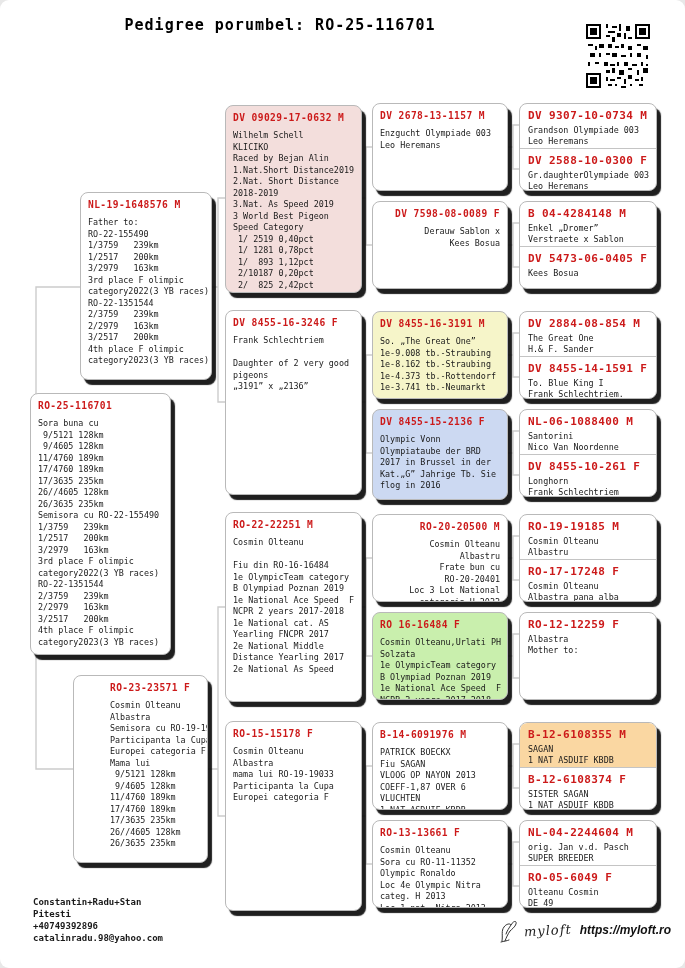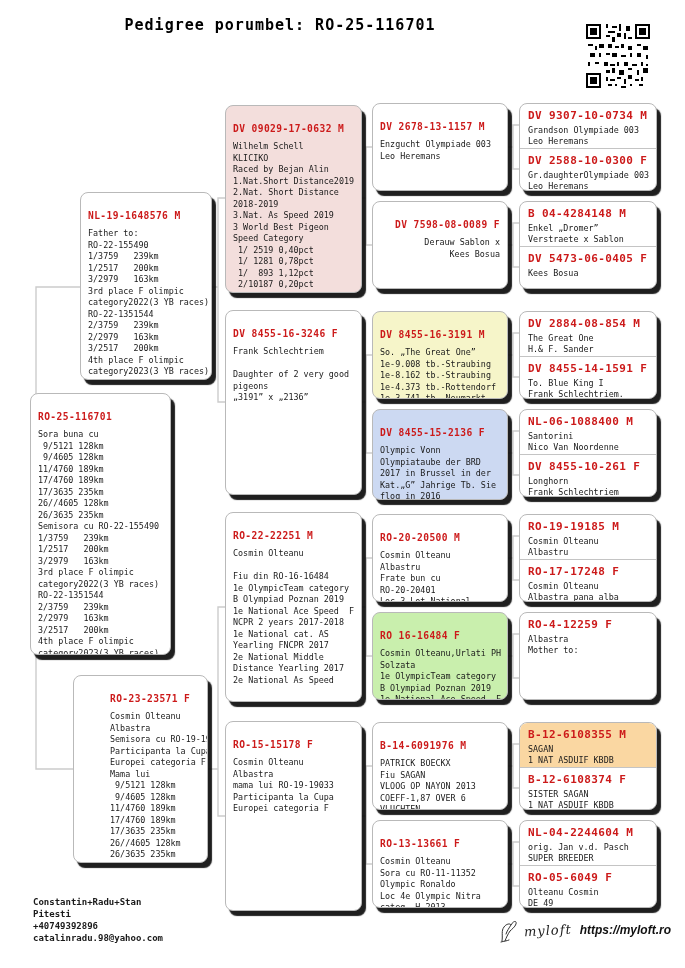--- a/index.html
+++ b/index.html
@@ -1,26 +1,26 @@
 <!DOCTYPE html>
 <html style="--title-red: #cc1a1a;"><head>
 <meta charset="utf-8">
 <style>
   html,body{margin:0;padding:0;background:#e8e8e8;}
   .page{position:relative;width:685px;height:968px;background:#ffffff;overflow:hidden;
-        font-family:"DejaVu Sans Mono",monospace;color:#1a1a1a;margin:0 auto;}
+        font-family:"DejaVu Sans Mono",monospace;color:#1a1a1a;margin:0 auto;border-radius:9px;}
   .connectors{position:absolute;left:0;top:0;z-index:0;}
   .page-title{position:absolute;left:0;top:16px;width:560px;text-align:center;
         font-size:15px;font-weight:bold;letter-spacing:1px;color:#000;margin:0;}
   .qr{position:absolute;left:582px;top:24px;width:72px;height:64px;}
   .box{position:absolute;z-index:2;background:#fff;border:1px solid #b9b9b9;border-radius:8px;
        box-shadow:4px 5px 1px rgba(12,12,12,0.92);padding:6px 7px 4px 7px;box-sizing:border-box;
        overflow:hidden;}
   .btitle{font-size:9.6px;font-weight:bold;color:var(--title-red,#cc1a1a);
-       letter-spacing:0.4px;margin:11px 0 7px 0;white-space:pre;}
+       letter-spacing:0.4px;margin:0 0 7px 0;white-space:pre;}
   .bbody{font-size:8.4px;line-height:11.5px;white-space:pre;}
   .group{padding:0;}
   .entry{height:44px;box-sizing:border-box;padding:5px 8px 0 8px;overflow:hidden;border-radius:7px 7px 0 0;}
   .entry + .entry{border-top:1px solid #c4c4c4;border-radius:0 0 7px 7px;}
   .entry .btitle{margin:0 0 3px 0;font-size:11px;}
   .entry .bbody{font-size:8.4px;line-height:11px;}
   .footer-contact{position:absolute;left:33px;top:896px;font-size:9px;font-weight:bold;
        line-height:12px;white-space:pre;z-index:2;}
   .brand{position:absolute;left:498px;top:910px;width:176px;height:40px;z-index:2;
        display:flex;align-items:center;gap:4px;}
@@ -242,21 +242,21 @@
 
   <div class="box" style="left: 372px; top: 409px; width: 136px; height: 91px; background: rgb(204, 217, 242);">
     <div class="btitle">DV 8455-15-2136 F</div>
     <div class="bbody">Olympic Vonn
 Olympiataube der BRD
 2017 in Brussel in der
 Kat.„G” Jahrige Tb. Sie
 flog in 2016</div>
   </div>
 
-  <div class="box" style="left:372px;top:514px;width:136px;height:88px;">
+  <div class="box" style="left:372px;top:514px;width:136px;height:88px;text-align:right;">
     <div class="btitle">RO-20-20500 M</div>
     <div class="bbody">Cosmin Olteanu
 Albastru
 Frate bun cu
 RO-20-20401
 Loc 3 Lot National
 categoria H 2022</div>
   </div>
 
   <div class="box" style="left: 372px; top: 612px; width: 136px; height: 88px; background: rgb(201, 239, 173);">
@@ -348,21 +348,21 @@
     </div>
     <div class="entry">
       <div class="btitle">RO-17-17248 F</div>
       <div class="bbody">Cosmin Olteanu
 Albastra pana alba</div>
     </div>
   </div>
 
   <div class="box group" style="left:519px;top:612px;width:138px;height:88px;">
     <div class="entry">
-      <div class="btitle">RO-4-12259 F</div>
+      <div class="btitle">RO-12-12259 F</div>
       <div class="bbody">Albastra
 Mother to:</div>
     </div>
   </div>
 
   <div class="box group" style="left:519px;top:722px;width:138px;height:88px;">
     <div class="entry" style="background: rgb(250, 215, 162);">
       <div class="btitle">B-12-6108355 M</div>
       <div class="bbody">SAGAN
 1 NAT ASDUIF KBDB</div>

